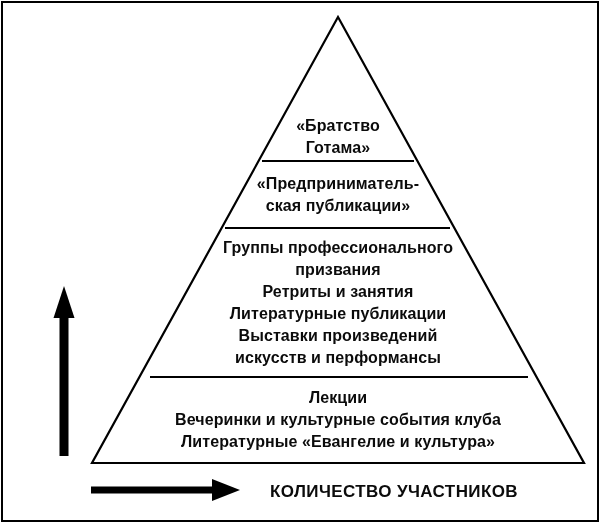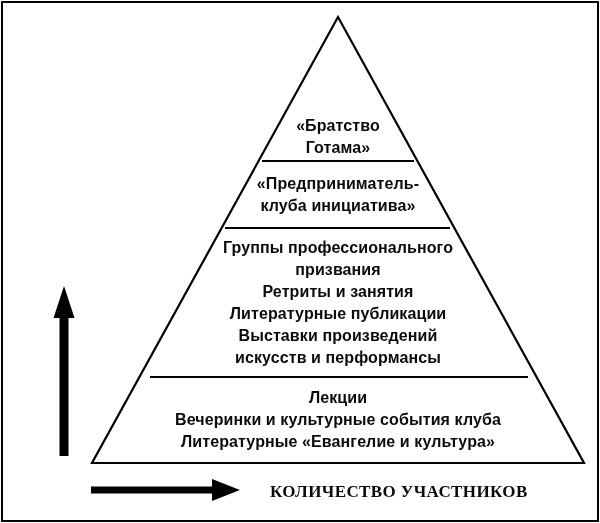--- a/index.html
+++ b/index.html
@@ -44,21 +44,21 @@
   .lvl-4 { top: 387px; }
   .axis-label {
     position: absolute;
     font-weight: bold;
     font-size: 17px;
     line-height: 20px;
     letter-spacing: 0.4px;
     white-space: nowrap;
   }
   .axis-intensity { left: 15px; top: 217px; }
-  .axis-participants { left: 270px; top: 482px; font-family: Liberation Serif, serif; }
+  .axis-participants { left: 270px; top: 482px; }
 </style>
 </head>
 <body>
 
 <div class="canvas">
 
   <svg class="shapes" width="600" height="523" viewBox="0 0 600 523">
 
     <path d="M 338 17 L 584 463 L 92 463 Z" fill="none" stroke="#000000" stroke-width="2.2" stroke-linejoin="miter"></path>
 
@@ -74,21 +74,21 @@
     <g>
       <line x1="91" y1="490" x2="214" y2="490" stroke="#000000" stroke-width="7"></line>
       <polygon points="240,490 212,479 212,501" fill="#000000"></polygon>
     </g>
   </svg>
 
   <div class="lvl lvl-1">«Братство
 Готама»</div>
 
   <div class="lvl lvl-2">«Предприниматель-
-клуба инициатива»</div>
+ская публикации»</div>
 
   <div class="lvl lvl-3">Группы профессионального
 призвания
 Ретриты и занятия
 Литературные публикации
 Выставки произведений
 искусств и перформансы</div>
 
   <div class="lvl lvl-4">Лекции
 Вечеринки и культурные события клуба

